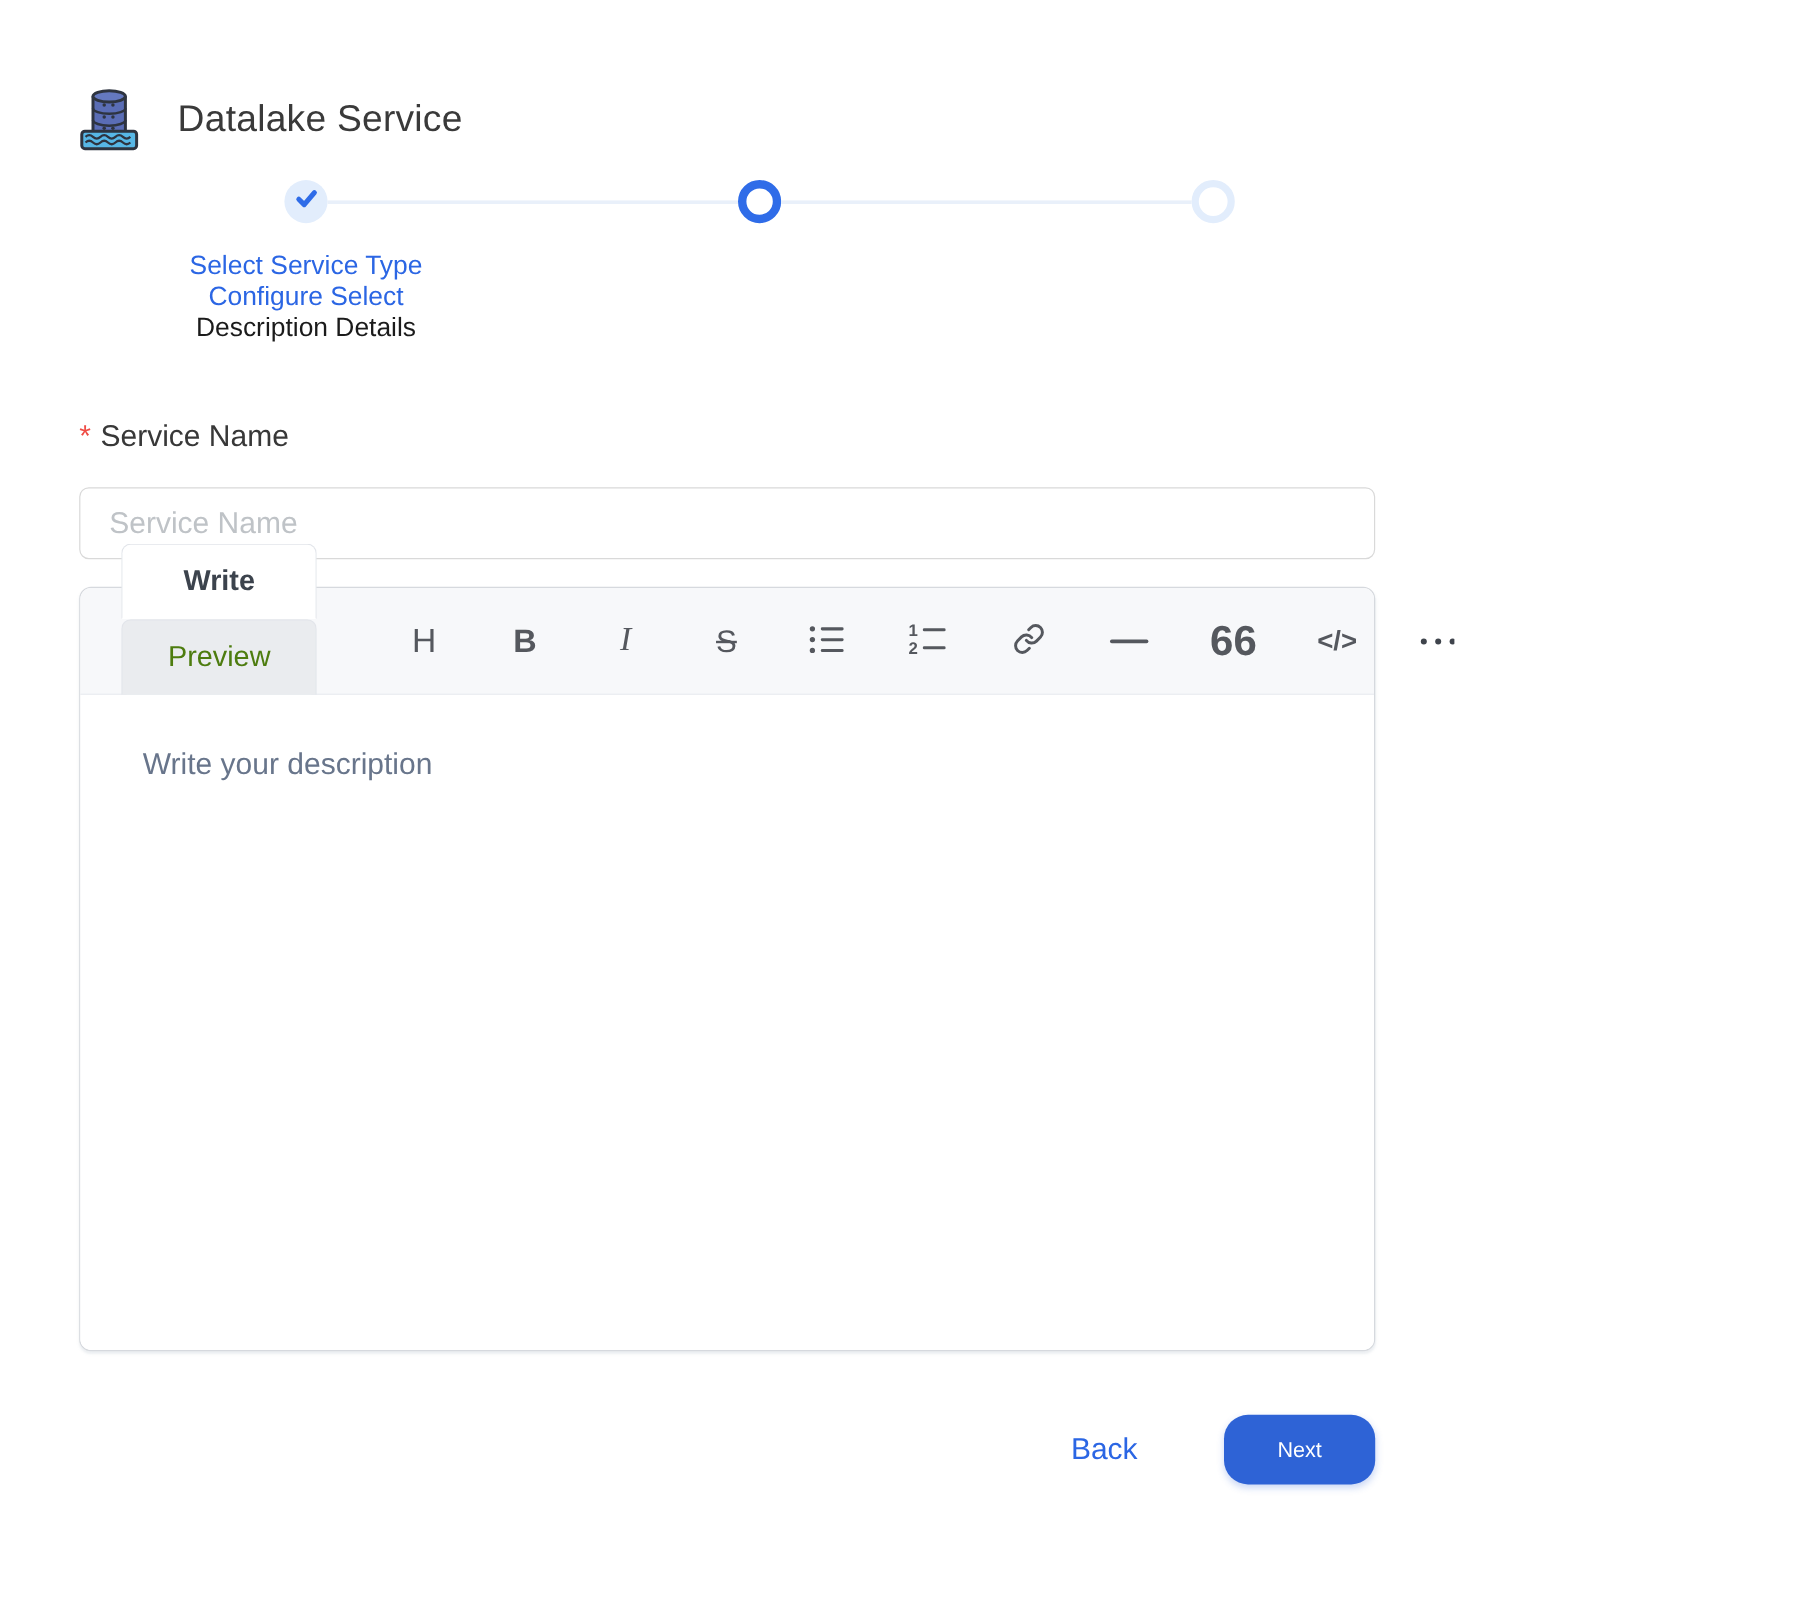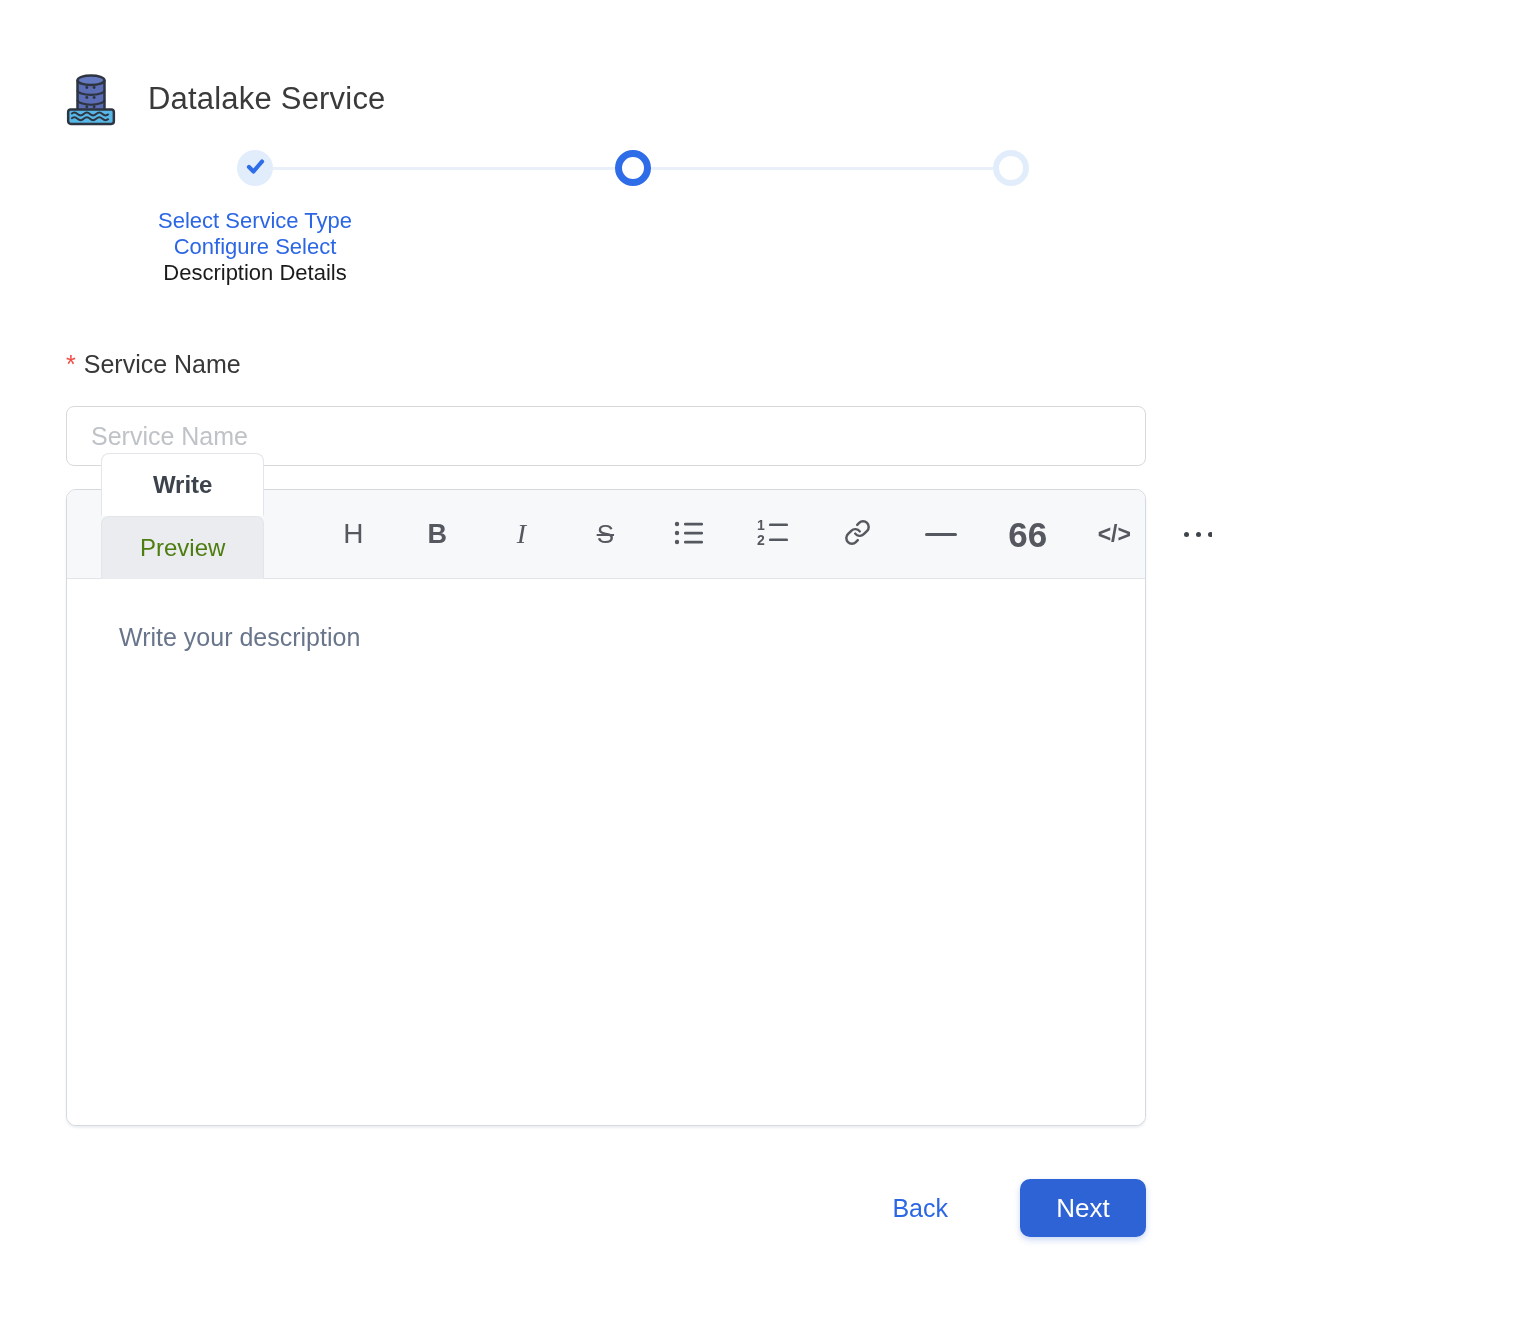--- a/index.html
+++ b/index.html
@@ -67,22 +67,22 @@
   .dots { display:flex; gap:7px; align-items:center; }
   .dots i { width:5px; height:5px; border-radius:50%; background:#3f444c; display:block; }
 
   .editor-body { flex:1; background:#fff; border-radius:0 0 9px 9px; padding:44px 52px; cursor:text; }
   .editor-placeholder { font-size:25px; color:#68758b; }
 
   
   .footer { margin-top:53px; display:flex; justify-content:flex-end; align-items:center; gap:62px; }
   .back-btn { background:none; border:none; color:#2b66e4; font-size:25px; cursor:pointer;
               font-family:"Liberation Sans",sans-serif; padding:6px 10px; }
-  .next-btn { width:126px; height:58px; background:#2e63d6; color:#fff; border:none; border-radius:10px;
-              font-size:26px; font-weight:500; cursor:pointer; font-family:"Liberation Sans",sans-serif;
+  .next-btn { width:126px; height:58px; background:#2e63d6; color:#fff; border:none; border-radius:20px;
+              font-size:18px; font-weight:500; cursor:pointer; font-family:"Liberation Sans",sans-serif;
               box-shadow:0 3px 6px rgba(46,99,214,.25); }
 </style>
 </head>
 <body>
 
 <div class="page">
   <div class="content">
 
     <div class="header-row">
       <span class="service-icon">

